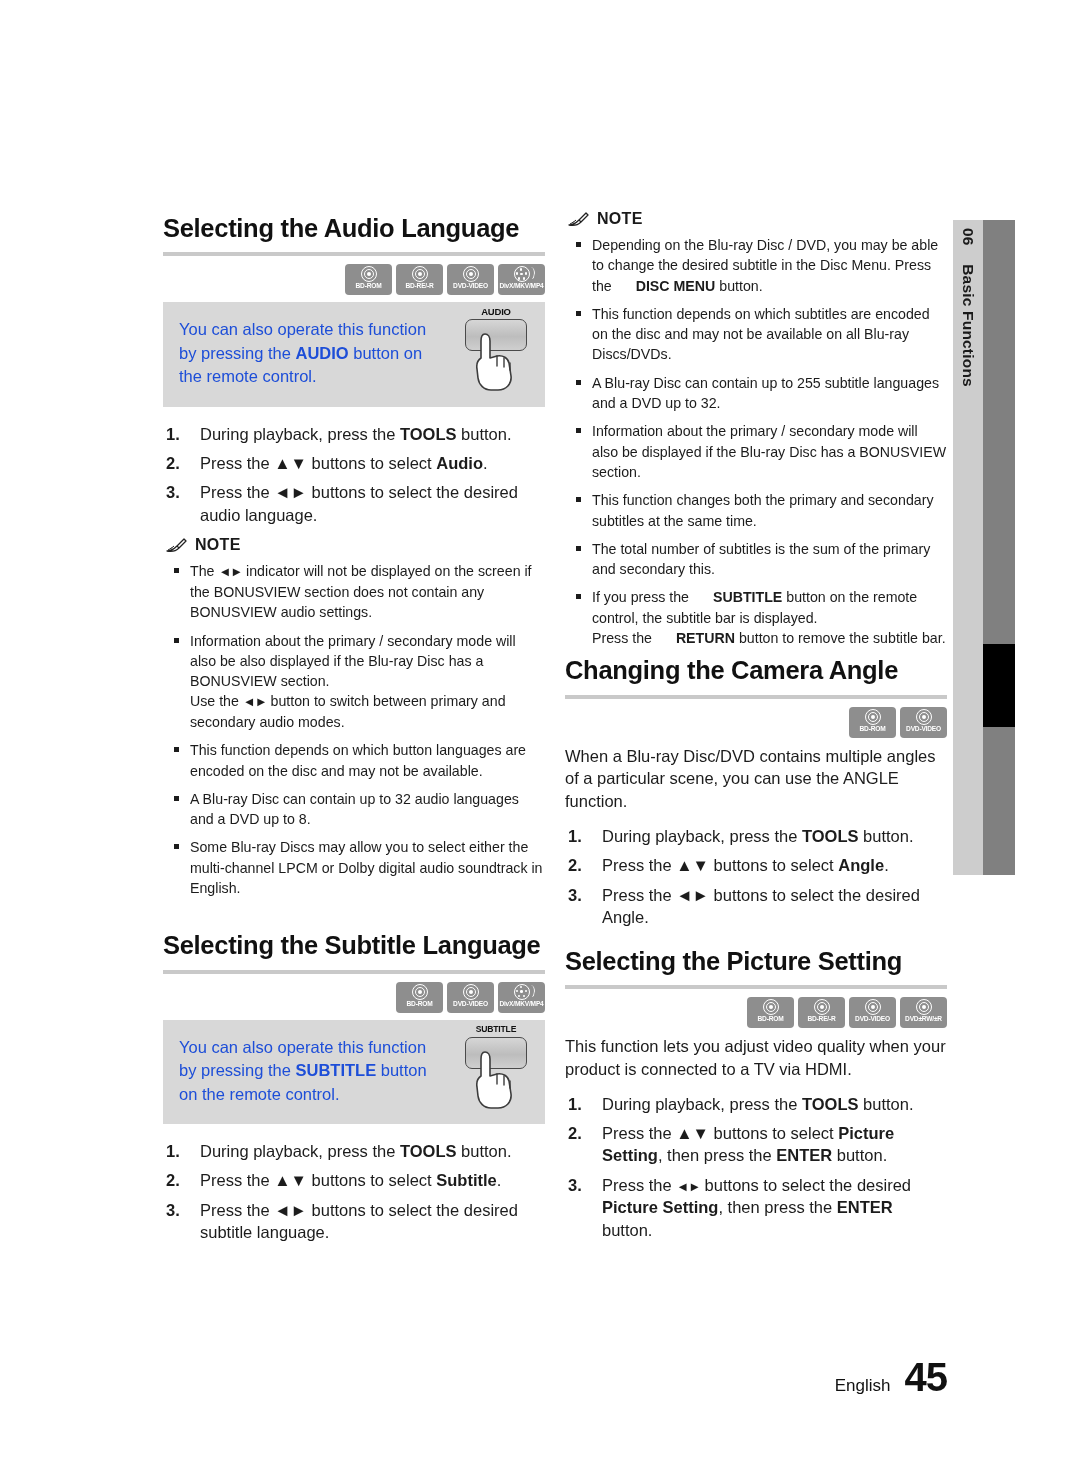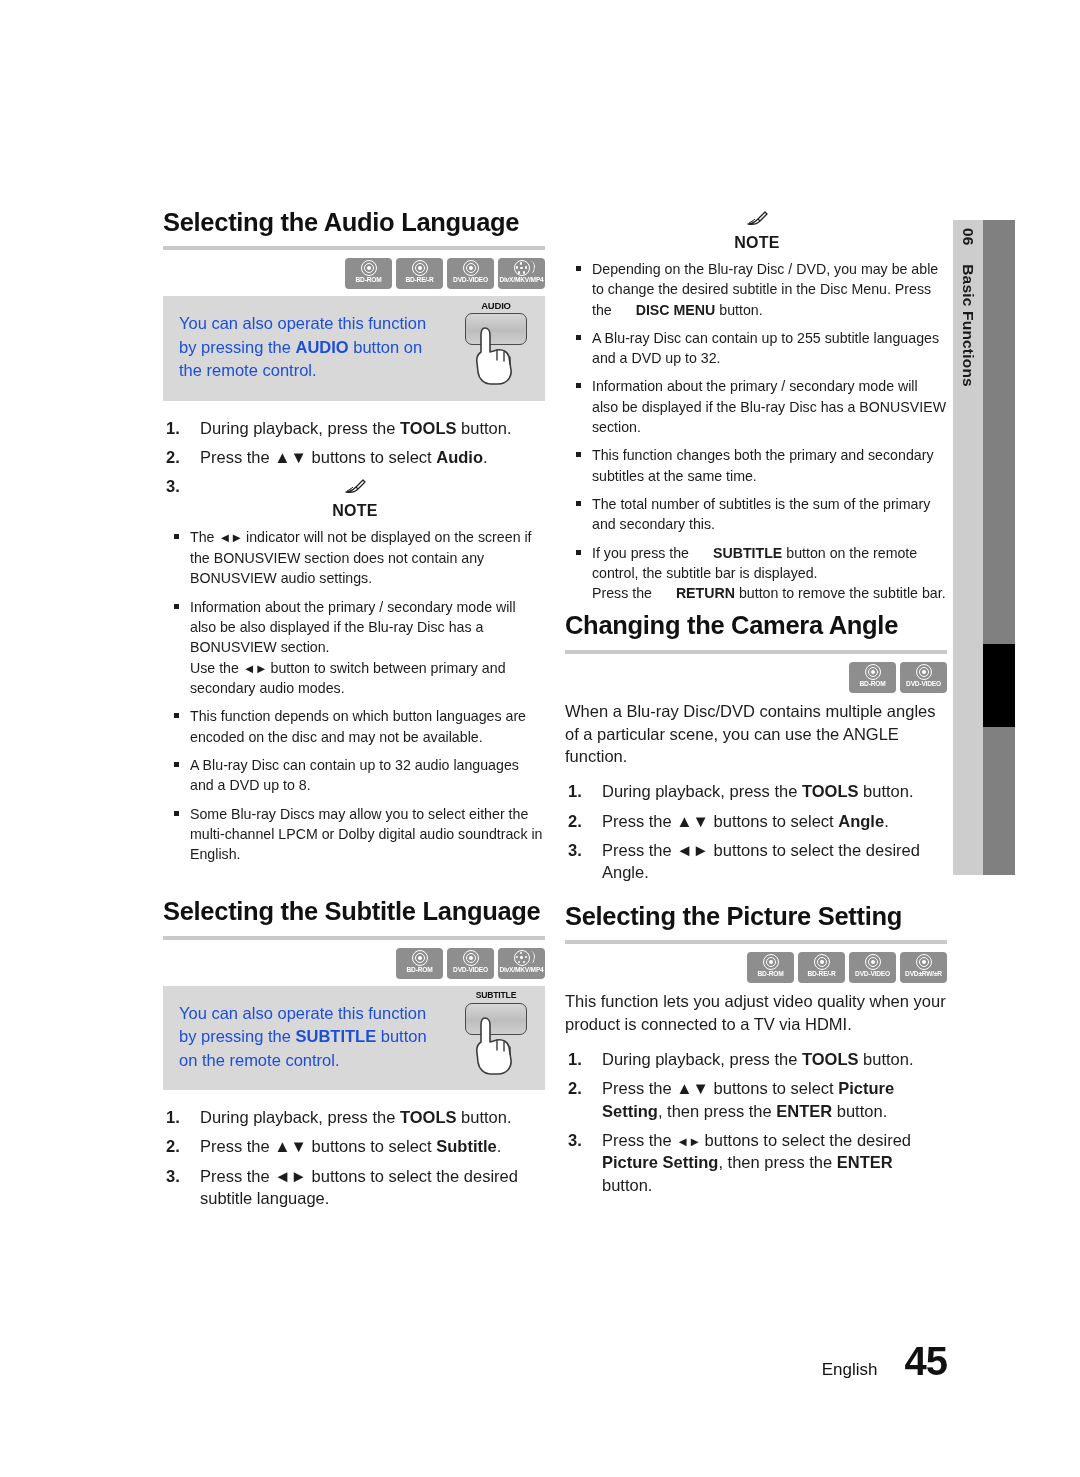--- a/index.html
+++ b/index.html
@@ -21,21 +21,21 @@
   }
   .sidetab .vtext{
     writing-mode:vertical-rl; text-orientation:mixed;
     font-size:15.5px; font-weight:bold; color:#1a1a1a;
     letter-spacing:.2px; padding-top:8px; white-space:nowrap;
   }
   .sidetab .vtext .num{margin-bottom:14px; display:inline-block;}
 
   
   .col{position:absolute; width:382px;}
-  .col-left{left:163px; top:208px;}
+  .col-left{left:163px; top:214px;}
   .col-right{left:565px; top:210px;}
 
   
   h2.sec{
     font-size:25.5px; font-weight:bold; margin:0; padding:0 0 9px 0;
     letter-spacing:-.3px; color:#111; line-height:1.15;
   }
   .rule{height:4px; background:#c9c9c9; margin:0 0 6px 0;}
 
   
@@ -104,42 +104,42 @@
   }
   ol.steps li .n{
     position:absolute; left:3px; top:0; font-weight:bold; font-size:16.5px;
   }
   ol.steps li b{font-weight:bold;}
 
   
   .note{margin:4px 0 8px 0;}
   .note .nhead{
     display:flex; align-items:center; gap:8px; font-weight:bold; font-size:16px;
-    letter-spacing:.3px; margin-bottom:7px; padding-left:2px;flex-direction:column;
+    letter-spacing:.3px; margin-bottom:7px; padding-left:2px;
   }
   .note .nhead .pen{display:block;}
   ul.notelist{margin:0; padding:0; list-style:none;}
   ul.notelist li{
     position:relative; padding-left:27px; margin-bottom:8px;
     font-size:14.2px; line-height:1.43; color:#1c1c1c;
   }
   ul.notelist li:before{
     content:""; position:absolute; left:11px; top:7px;
     width:5px; height:5px; background:#1c1c1c;
   }
   ul.notelist li b{font-weight:bold;padding-left:20px;}
 
   .para{font-size:16.5px; line-height:1.38; margin:2px 0 12px 0; color:#1c1c1c;}
 
   .arrow{font-size:13px; letter-spacing:-1px;}
 
   
   .footer{
-    position:absolute; right:133px; bottom:93px;
-    display:flex; align-items:baseline; gap:27px;
+    position:absolute; right:133px; bottom:77px;
+    display:flex; align-items:baseline; gap:14px;
   }
   .footer .lang{font-size:17px; color:#111;}
   .footer .pnum{font-size:40px; font-weight:bold; color:#111; letter-spacing:-1px;}
 </style>
 </head>
 <body>
 
 <div class="page">
 
   <div class="sidetab">
@@ -203,21 +203,21 @@
           <svg width="56" height="62" viewBox="0 0 56 62">
             <path d="M12 2 C15 2 17 5 17 9 L17 26 L24 24 C30 23 35 26 36 31 L38 44 C39 52 33 58 25 58 L18 58 C11 58 6 53 5 46 L4 37 C3 31 5 28 8 26 L8 9 C8 5 9 2 12 2 Z" fill="#ffffff" stroke="#3c3c3c" stroke-width="1.6" stroke-linejoin="round"></path>
             <path d="M24 24 L24 34 M31 26 L31 35 M37 31 L37 38" stroke="#3c3c3c" stroke-width="1.4" fill="none" stroke-linecap="round"></path>
           </svg>
         </div>
       </div>
 
       <ol class="steps">
         <li><span class="n">1.</span><span>During playback, press the </span><b>TOOLS</b><span> button.</span></li>
         <li><span class="n">2.</span><span>Press the ▲▼ buttons to select </span><b>Audio</b><span>.</span></li>
-        <li><span class="n">3.</span></li>
+        <li><span class="n">3.</span><span>Press the ◄► buttons to select the desired audio language.</span></li>
       </ol>
 
       <div class="note">
         <div class="nhead">
           <svg class="pen" width="22" height="16" viewBox="0 0 22 16">
             <path d="M2 14 C6 14 9 12 12 9 L19 2 L21 4 L14 11 C11 14 7 15 2 14 Z" fill="#ffffff" stroke="#222" stroke-width="1.3" stroke-linejoin="round"></path>
             <path d="M12 9 L14 11" stroke="#222" stroke-width="1.1"></path>
             <path d="M3 13 C5 12 7 11 9 9" stroke="#222" stroke-width="1"></path>
           </svg>
           <span>NOTE</span>
@@ -289,20 +289,21 @@
       <div class="nhead">
         <svg class="pen" width="22" height="16" viewBox="0 0 22 16">
           <path d="M2 14 C6 14 9 12 12 9 L19 2 L21 4 L14 11 C11 14 7 15 2 14 Z" fill="#ffffff" stroke="#222" stroke-width="1.3" stroke-linejoin="round"></path>
           <path d="M12 9 L14 11" stroke="#222" stroke-width="1.1"></path>
           <path d="M3 13 C5 12 7 11 9 9" stroke="#222" stroke-width="1"></path>
         </svg>
         <span>NOTE</span>
       </div>
       <ul class="notelist">
         <li>Depending on the Blu-ray Disc / DVD, you may be able to change the desired subtitle in the Disc Menu. Press the <b>DISC MENU</b> button.</li>
+        <li>This function depends on which subtitles are encoded on the disc and may not be available on all Blu-ray Discs/DVDs.</li>
         <li>A Blu-ray Disc can contain up to 255 subtitle languages and a DVD up to 32.</li>
         <li>Information about the primary / secondary mode will also be displayed if the Blu-ray Disc has a BONUSVIEW section.</li>
         <li>This function changes both the primary and secondary subtitles at the same time.</li>
         <li>The total number of subtitles is the sum of the primary and secondary this.</li>
         <li>If you press the <b>SUBTITLE</b> button on the remote control, the subtitle bar is displayed.<br>Press the <b>RETURN</b> button to remove the subtitle bar.</li>
       </ul>
     </div>
 
     <section style="">
       <h2 class="sec">Changing the Camera Angle</h2>

